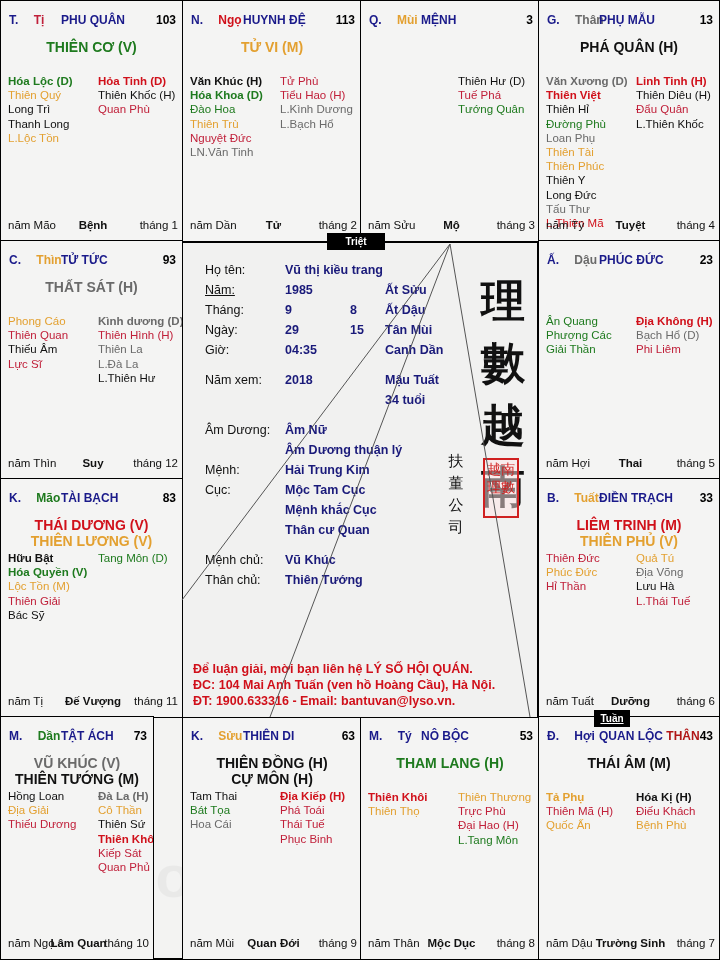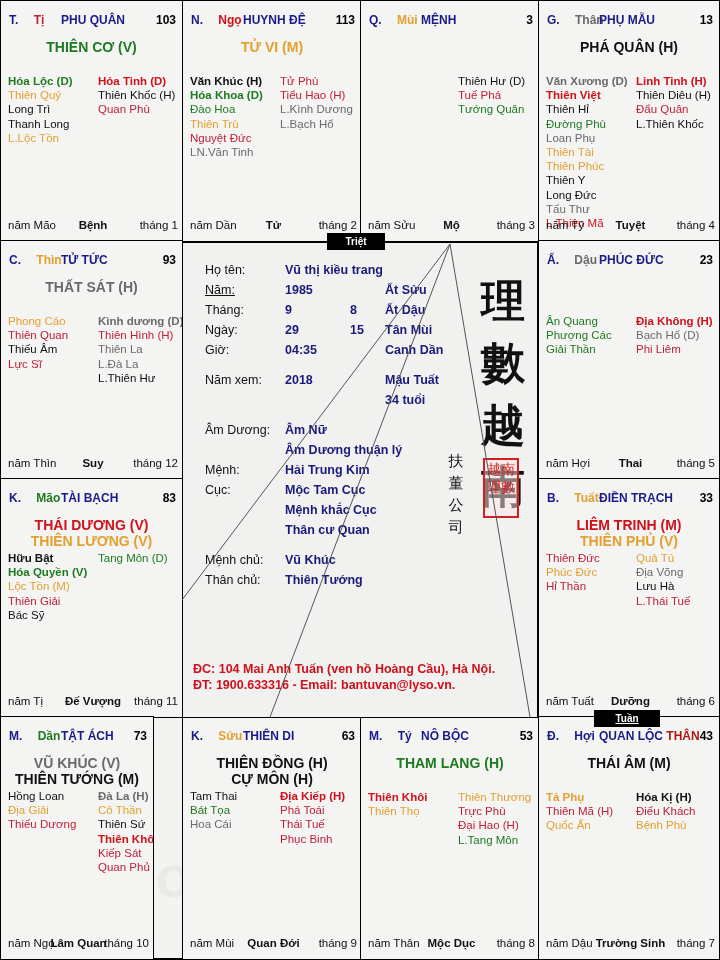--- a/index.html
+++ b/index.html
@@ -432,20 +432,21 @@
     <div class="row" style="top:240px; left:80px;"><span class="val">Mệnh khắc Cục</span></div>
     <div class="row" style="top:260px; left:80px;"><span class="val">Thân cư Quan</span></div>
 
     <div class="row" style="top:290px; left:0;"><span class="lbl">Mệnh chủ:</span></div>
     <div class="row" style="top:290px; left:80px;"><span class="val">Vũ Khúc</span></div>
     <div class="row" style="top:310px; left:0;"><span class="lbl">Thân chủ:</span></div>
     <div class="row" style="top:310px; left:80px;"><span class="val">Thiên Tướng</span></div>
   </div>
 
   <div class="contact">
+    <div>Để luận giải, mời bạn liên hệ LÝ SỐ HỘI QUÁN.</div>
     <div>ĐC: 104 Mai Anh Tuấn (ven hồ Hoàng Cầu), Hà Nội.</div>
     <div>ĐT: 1900.633316 - Email: bantuvan@lyso.vn.</div>
   </div>
 </div>
 
 <div class="calli">
   <div>理</div>
   <div>數</div>
   <div>越</div>
   <div>南</div>
@@ -458,13 +459,13 @@
 </div>
 <div class="seal">越南理數</div>
 
 <svg class="lines" viewBox="0 0 720 960">
   <line x1="450" y1="244" x2="182" y2="600" stroke="#555" stroke-width="1"></line>
   <line x1="450" y1="244" x2="270" y2="717" stroke="#555" stroke-width="1"></line>
   <line x1="450" y1="244" x2="530" y2="717" stroke="#555" stroke-width="1"></line>
 </svg>
 
 <div class="tag" style="left:327px; top:233px; width:58px;">Triệt</div>
-<div class="tag" style="left:594px; top:710px; width:66px;text-decoration:underline;">Tuần</div>
+<div class="tag" style="left:594px; top:710px; width:36px;text-decoration:underline;">Tuần</div>
 
 </body></html>

